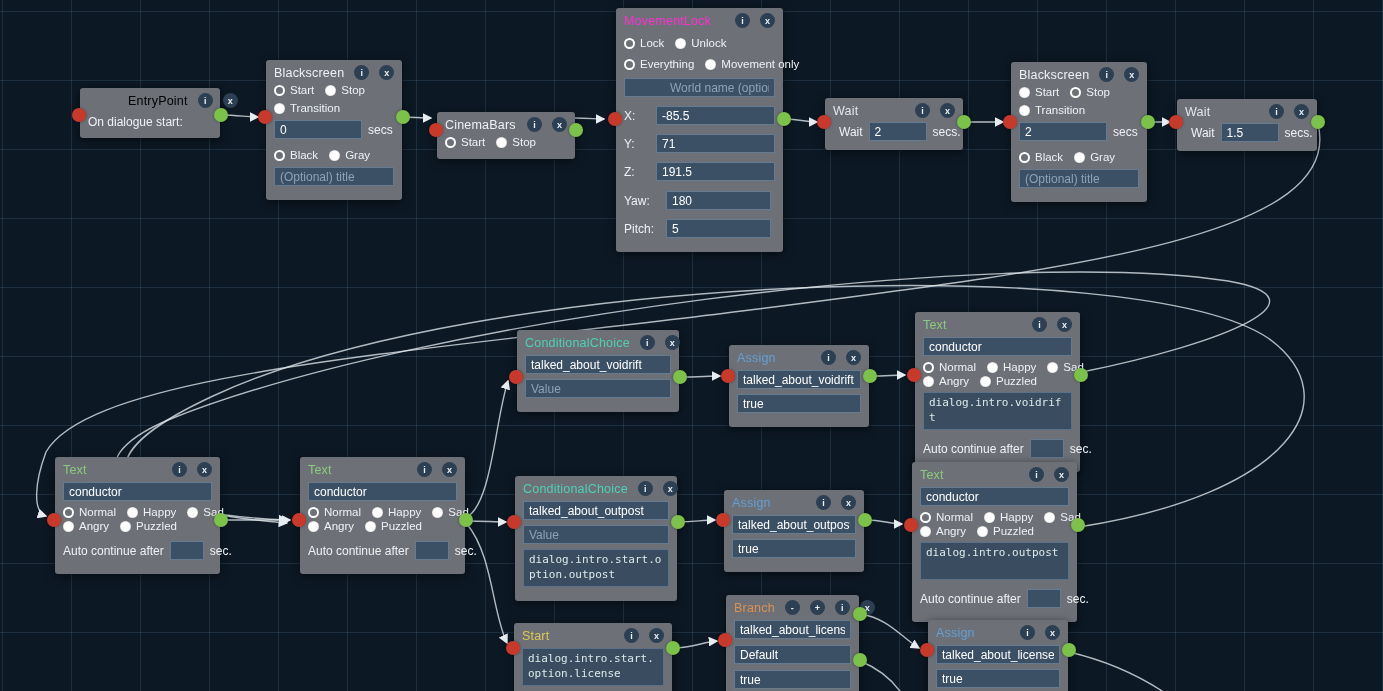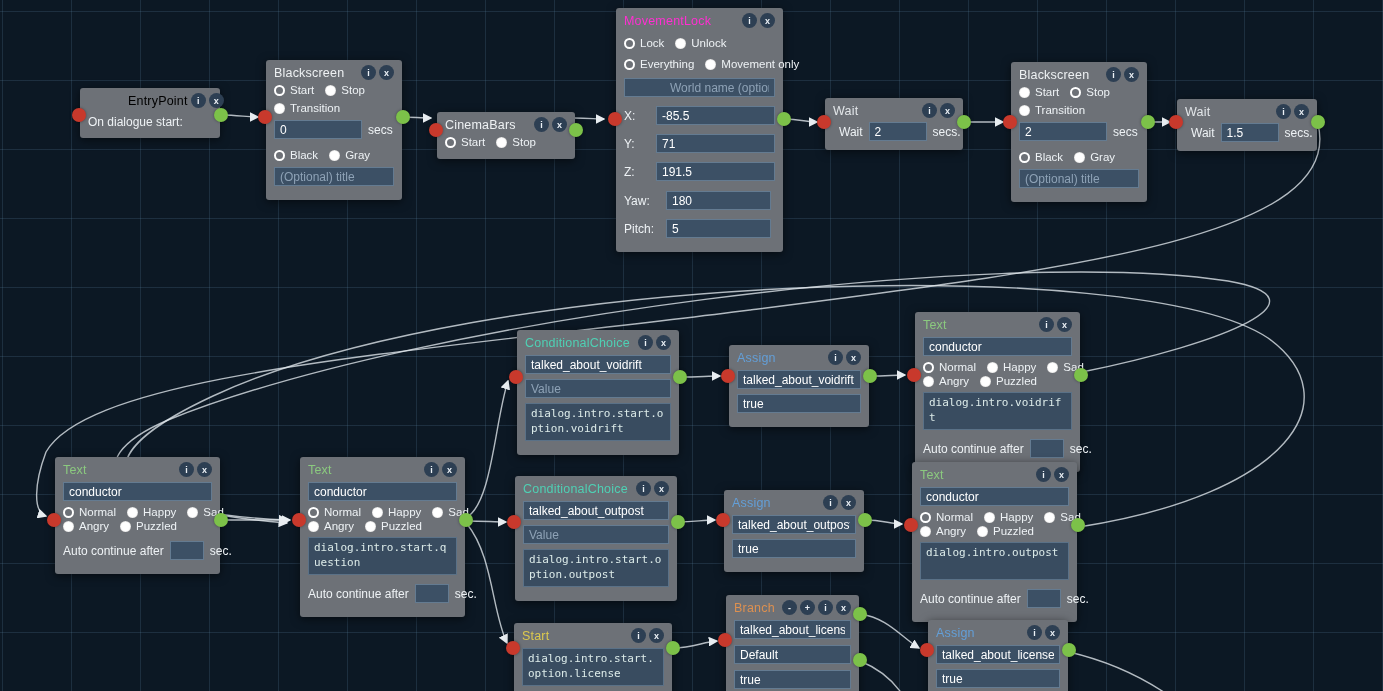--- a/index.html
+++ b/index.html
@@ -12,21 +12,21 @@
     background-size:69px 69px;
     background-position:2px 11px;
     font-family:"Liberation Sans",sans-serif;
   }
   svg.wires{position:absolute;left:0;top:0;z-index:1;}
   .node{
     position:absolute;z-index:2;background:#6d7177;border-radius:3px;
     box-shadow:0 2px 10px rgba(0,0,0,.55);
     padding:5px 8px 9px;color:#eef2f5;font-size:12px;box-sizing:border-box;
   }
-  .hdr{display:flex;align-items:center;gap:3px;margin-bottom:4px;}
+  .hdr{display:flex;align-items:center;gap:10px;margin-bottom:4px;}
   .ttl{flex:1;font-size:12.5px;letter-spacing:.2px;}
   .cbtn{width:15px;height:15px;border-radius:50%;background:#2d3f53;color:#ecf1f6;
     font-size:9px;font-weight:bold;display:flex;align-items:center;justify-content:center;
     cursor:pointer;flex:none;}
   .inp{display:block;width:100%;box-sizing:border-box;background:#3c5065;border:1px solid #647b91;
     color:#fff;font:12px "Liberation Sans",sans-serif;padding:1px 5px;height:19px;margin:5px 0;}
   .inp::placeholder{color:#8ea2b6;}
   .ta{background:#394c60;border:1px solid #5a7187;color:#dcebe9;
     font:11px "DejaVu Sans Mono",monospace;padding:3px 5px;margin:5px 0;min-height:30px;
     line-height:1.35;word-break:break-all;}
@@ -317,21 +317,20 @@
   <div class="node" style="left:517px;top:330px;width:162px">
     <span class="port pin" style="top:40px"></span>
     <span class="port pout" style="top:40px"></span>
     <div class="hdr">
       <span class="ttl" style="color: rgb(79, 208, 180);">ConditionalChoice</span>
       <span class="cbtn">i</span>
       <span class="cbtn">x</span>
     </div>
     <input class="inp" value="talked_about_voidrift" style="">
     <input class="inp" placeholder="Value" style="">
-    <div class="ta">dialog.intro.start.option.voidrift</div>
   </div>
 
   <div class="node" style="left:729px;top:345px;width:140px">
     <span class="port pin" style="top:24px"></span>
     <span class="port pout" style="top:24px"></span>
     <div class="hdr">
       <span class="ttl" style="color: rgb(99, 159, 216);">Assign</span>
       <span class="cbtn">i</span>
       <span class="cbtn">x</span>
     </div>
@@ -405,21 +404,20 @@
     <div class="radios" style="margin:2px 0 4px">
       <span class="rad">
           <span class="dot"></span>
           <span>Angry</span>
         </span>
       <span class="rad">
           <span class="dot"></span>
           <span>Puzzled</span>
         </span>
     </div>
-    <div class="ta">dialog.intro.start.question</div>
     <div class="row" style="margin-top:9px">
       <span class="lbl">Auto continue after</span>
       <input class="inp" style="width: 34px; margin: 0px;">
       <span class="lbl">sec.</span>
     </div>
   </div>
 
   <div class="node" style="left:515px;top:476px;width:162px">
     <span class="port pin" style="top:39px"></span>
     <span class="port pout" style="top:39px"></span>

